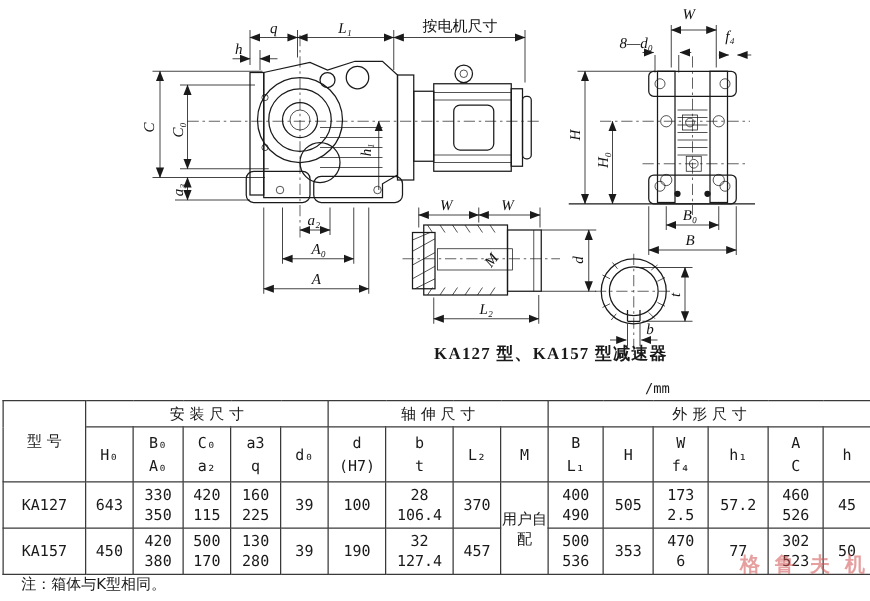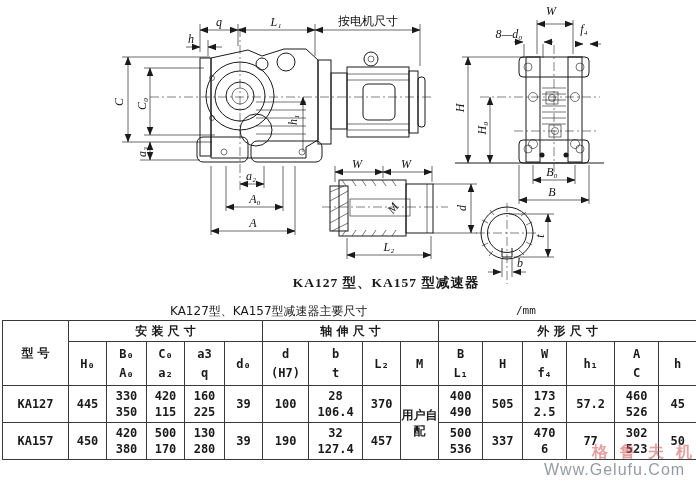--- a/index.html
+++ b/index.html
@@ -9,31 +9,31 @@
   .drawings{position:absolute;left:0;top:0;}
   .ln{fill:none;stroke:#1a1a1a;stroke-width:1;}
   .thin{fill:none;stroke:#1a1a1a;stroke-width:.6;}
   .cl{fill:none;stroke:#1a1a1a;stroke-width:.55;stroke-dasharray:9 3 2 3;}
   .ext{fill:none;stroke:#1a1a1a;stroke-width:.65;}
   .dim{fill:none;stroke:#1a1a1a;stroke-width:.65;marker-start:url(#ar);marker-end:url(#ar);}
   .dimE{fill:none;stroke:#1a1a1a;stroke-width:.65;marker-end:url(#ar);}
   .lbl{font:italic 12px "Liberation Serif",serif;fill:#111;text-anchor:middle;}
   .lblcn{font:12px "DejaVu Sans",sans-serif;fill:#111;text-anchor:middle;}
   
-  .caption{position:absolute;left:226px;top:274px;width:320px;text-align:center;
+  .caption{position:absolute;left:214px;top:274px;width:320px;text-align:right;
            font:bold 13.5px "Liberation Serif",serif;letter-spacing:1px;}
   .tbl-title{position:absolute;left:170px;top:303px;font-size:12px;}
   .unit{position:absolute;left:516px;top:304px;font:11px "DejaVu Sans Mono",monospace;}
   .note{position:absolute;left:17px;top:459px;font-size:12px;}
   
   table.dims{position:absolute;left:2px;top:320px;width:692px;border-collapse:collapse;
              table-layout:fixed;font-family:"DejaVu Sans Mono","DejaVu Sans",monospace;
              font-size:12px;color:#1a1a1a;}
   table.dims td,table.dims th{border:1px solid #3a3a3a;text-align:center;vertical-align:middle;
-             padding:0;font-weight:bold;overflow:hidden;margin-top:22px;}
+             padding:0;font-weight:normal;overflow:hidden;margin-top:22px;}
   tr.r-group{height:21px;}
   tr.r-cols{height:44px;}
   tr.r-data{height:37px;}
   .hdr2{display:flex;flex-direction:column;justify-content:space-evenly;height:42px;}
   .v2 div{line-height:16px;}
   .cn{font-family:"DejaVu Sans",sans-serif;}
   .mcell{line-height:16px;font-family:"DejaVu Sans",sans-serif;}
   
   .wm-cn{position:absolute;left:545px;top:442px;width:150px;font:bold 16px "Liberation Serif",serif;
          color:rgba(210,80,80,.55);letter-spacing:12px;white-space:nowrap;padding-left:47px;}
@@ -267,21 +267,20 @@
 
       <line class="ext" x1="502" y1="259" x2="502" y2="277"></line>
       <line class="ext" x1="512" y1="259" x2="512" y2="277"></line>
       <line class="dimE" x1="488" y1="272" x2="501" y2="272"></line>
       <line class="dimE" x1="526" y1="272" x2="513" y2="272"></line>
       <text class="lbl" x="520" y="267">b</text>
     </g>
   </svg>
 
   <div class="caption">KA127 型、KA157 型减速器</div>
-  <div class="tbl-title">KA127型、KA157型减速器主要尺寸</div>
   <div class="unit">/mm</div>
 
   <table class="dims">
     <colgroup>
       <col style="width:66px">
         <col style="width:38px">
         <col style="width:40px">
         <col style="width:38px">
       <col style="width:40px">
         <col style="width:38px">
@@ -355,21 +354,21 @@
       <th>
             <div class="hdr2">
               <span>A</span>
               <span>C</span>
             </div>
           </th>
       <th><span>h</span></th>
     </tr>
     <tr class="r-data">
       <td><span>KA127</span></td>
-      <td><span>445</span></td>
+      <td><span>643</span></td>
       <td>
             <div class="v2">
               <div>330</div>
               <div>350</div>
             </div>
           </td>
       <td>
             <div class="v2">
               <div>420</div>
               <div>115</div>
@@ -442,35 +441,35 @@
               <div>127.4</div>
             </div>
           </td>
       <td><span>457</span></td>
       <td>
             <div class="v2">
               <div>500</div>
               <div>536</div>
             </div>
           </td>
-      <td><span>337</span></td>
+      <td><span>353</span></td>
       <td>
             <div class="v2">
               <div>470</div>
               <div>6</div>
             </div>
           </td>
       <td><span>77</span></td>
       <td>
             <div class="v2">
               <div>302</div>
               <div>523</div>
             </div>
           </td>
       <td><span>50</span></td>
     </tr>
   </tbody>
     </table>
 
+  <div class="note">注：箱体与K型相同。</div>
   <div class="wm-cn">格鲁夫机械</div>
-  <div class="wm-url">Www.Gelufu.Com</div>
 
 </div>
 
 </body></html>

